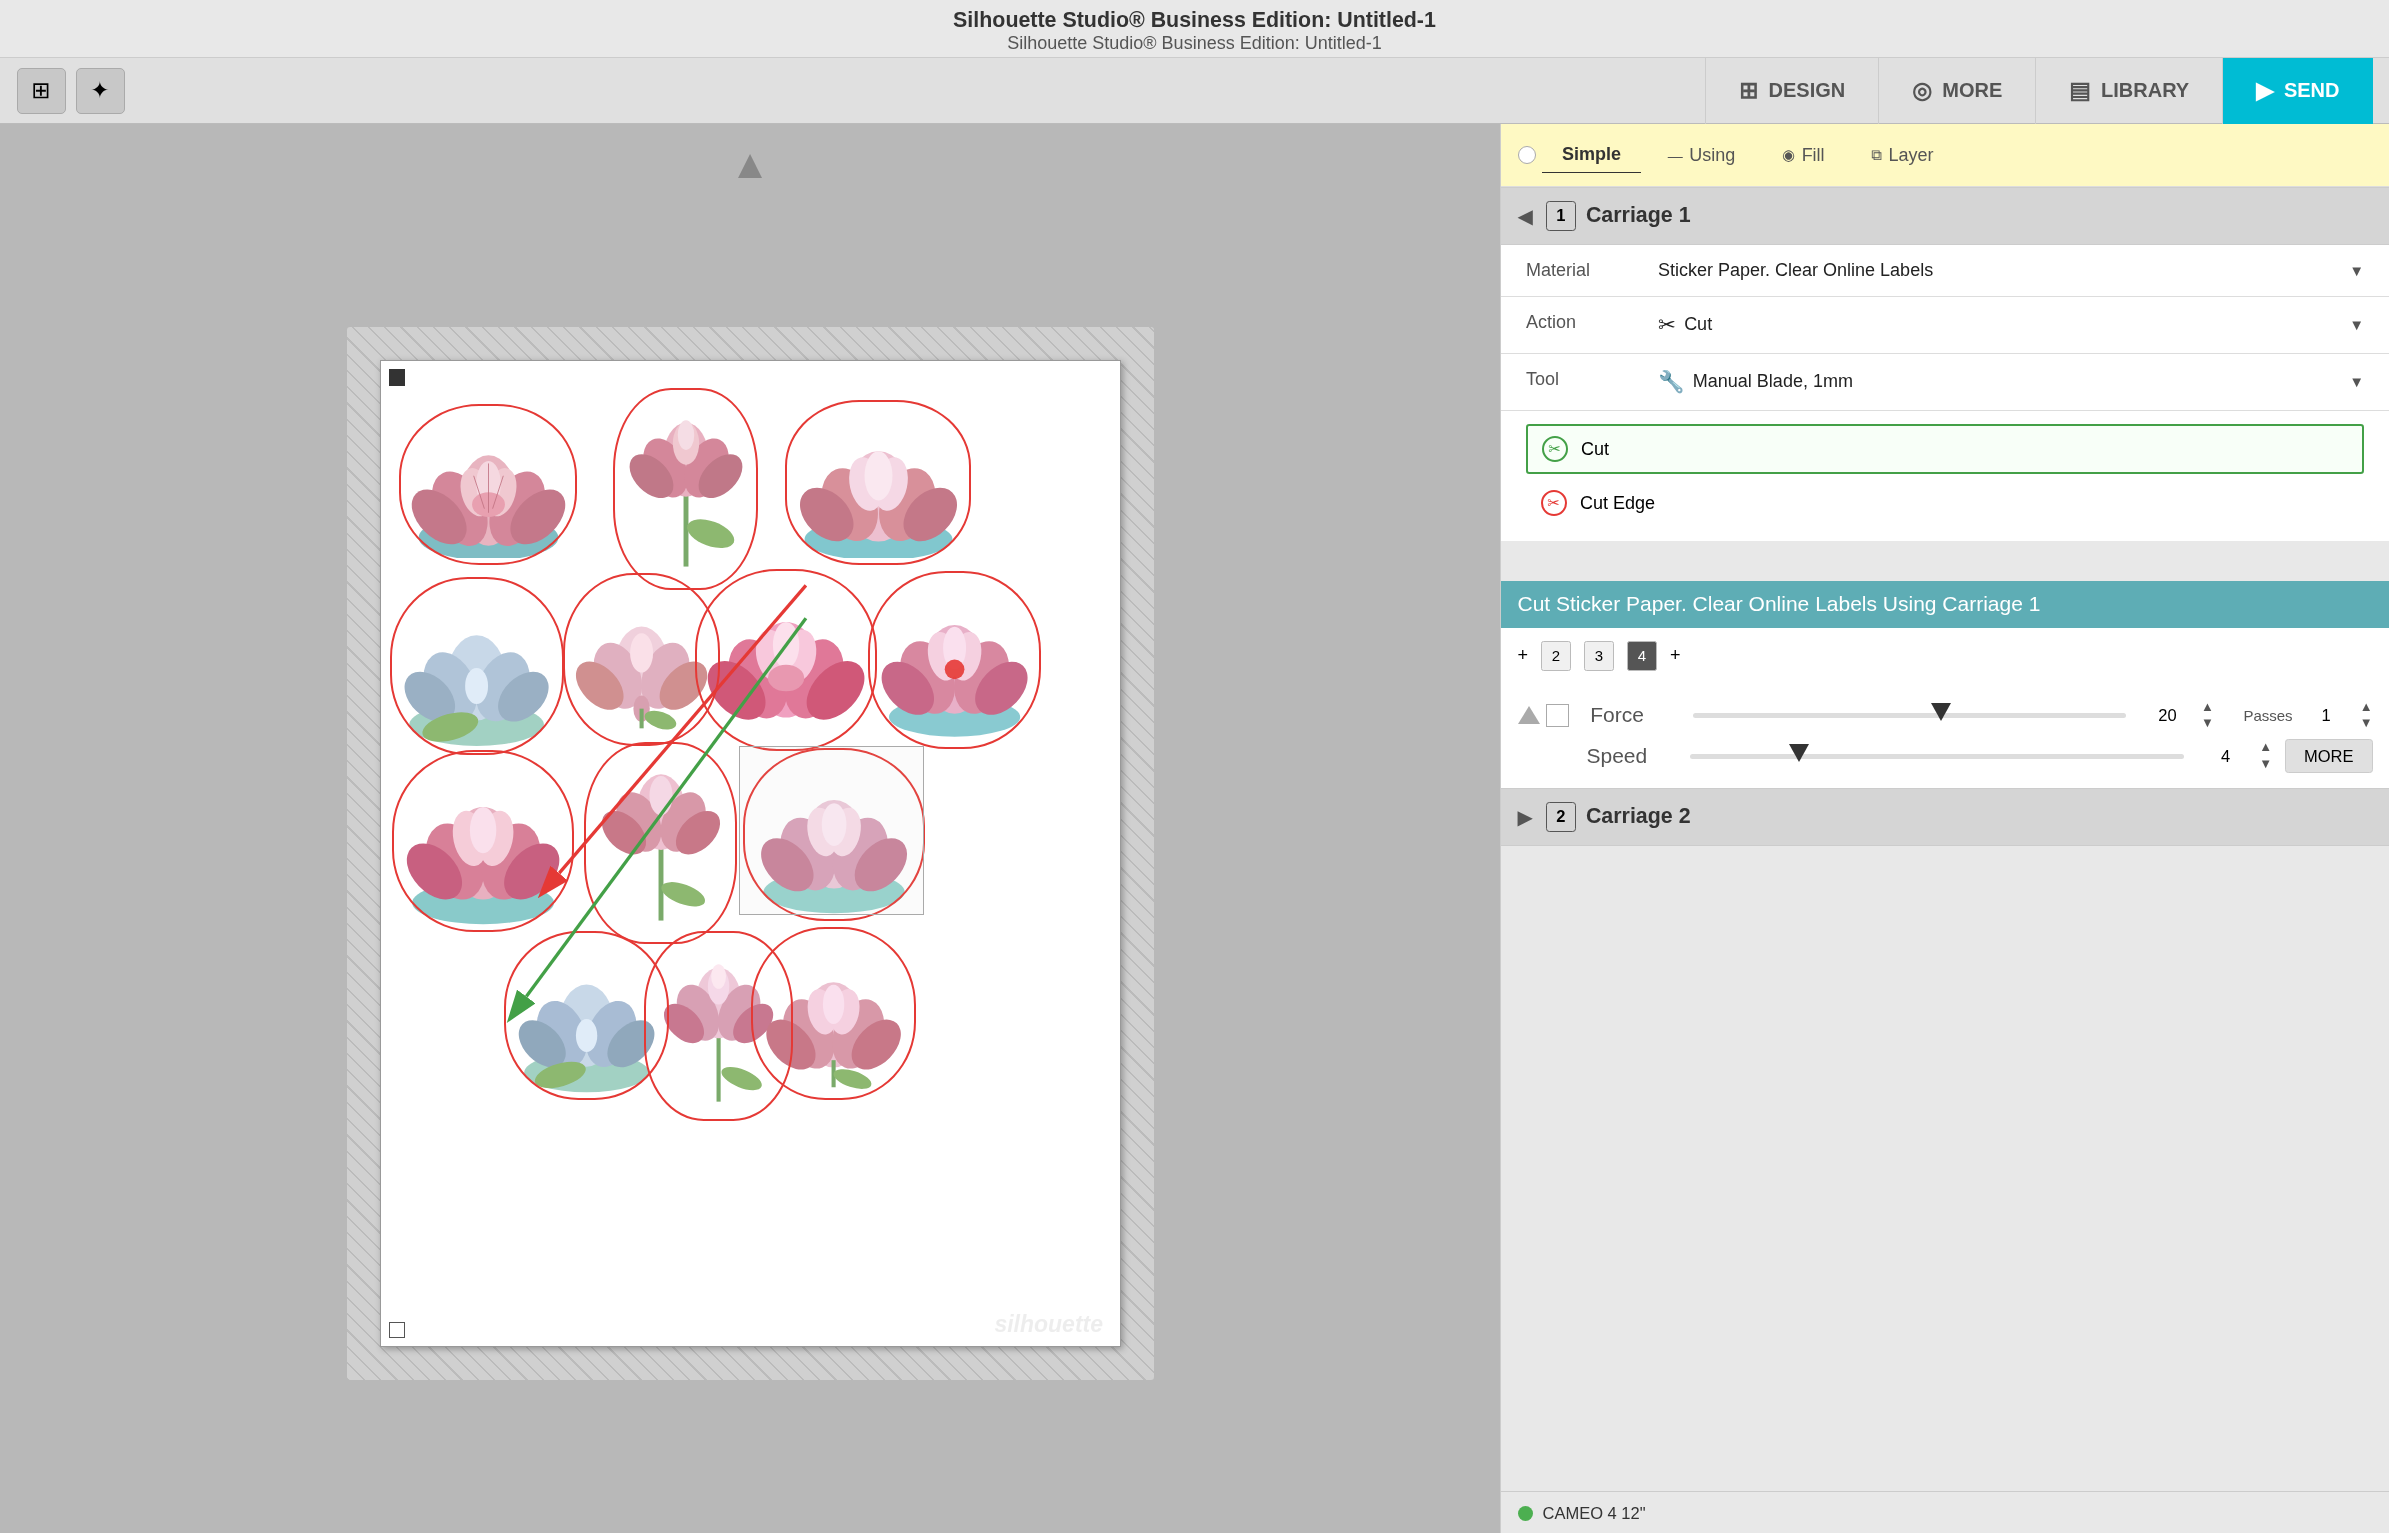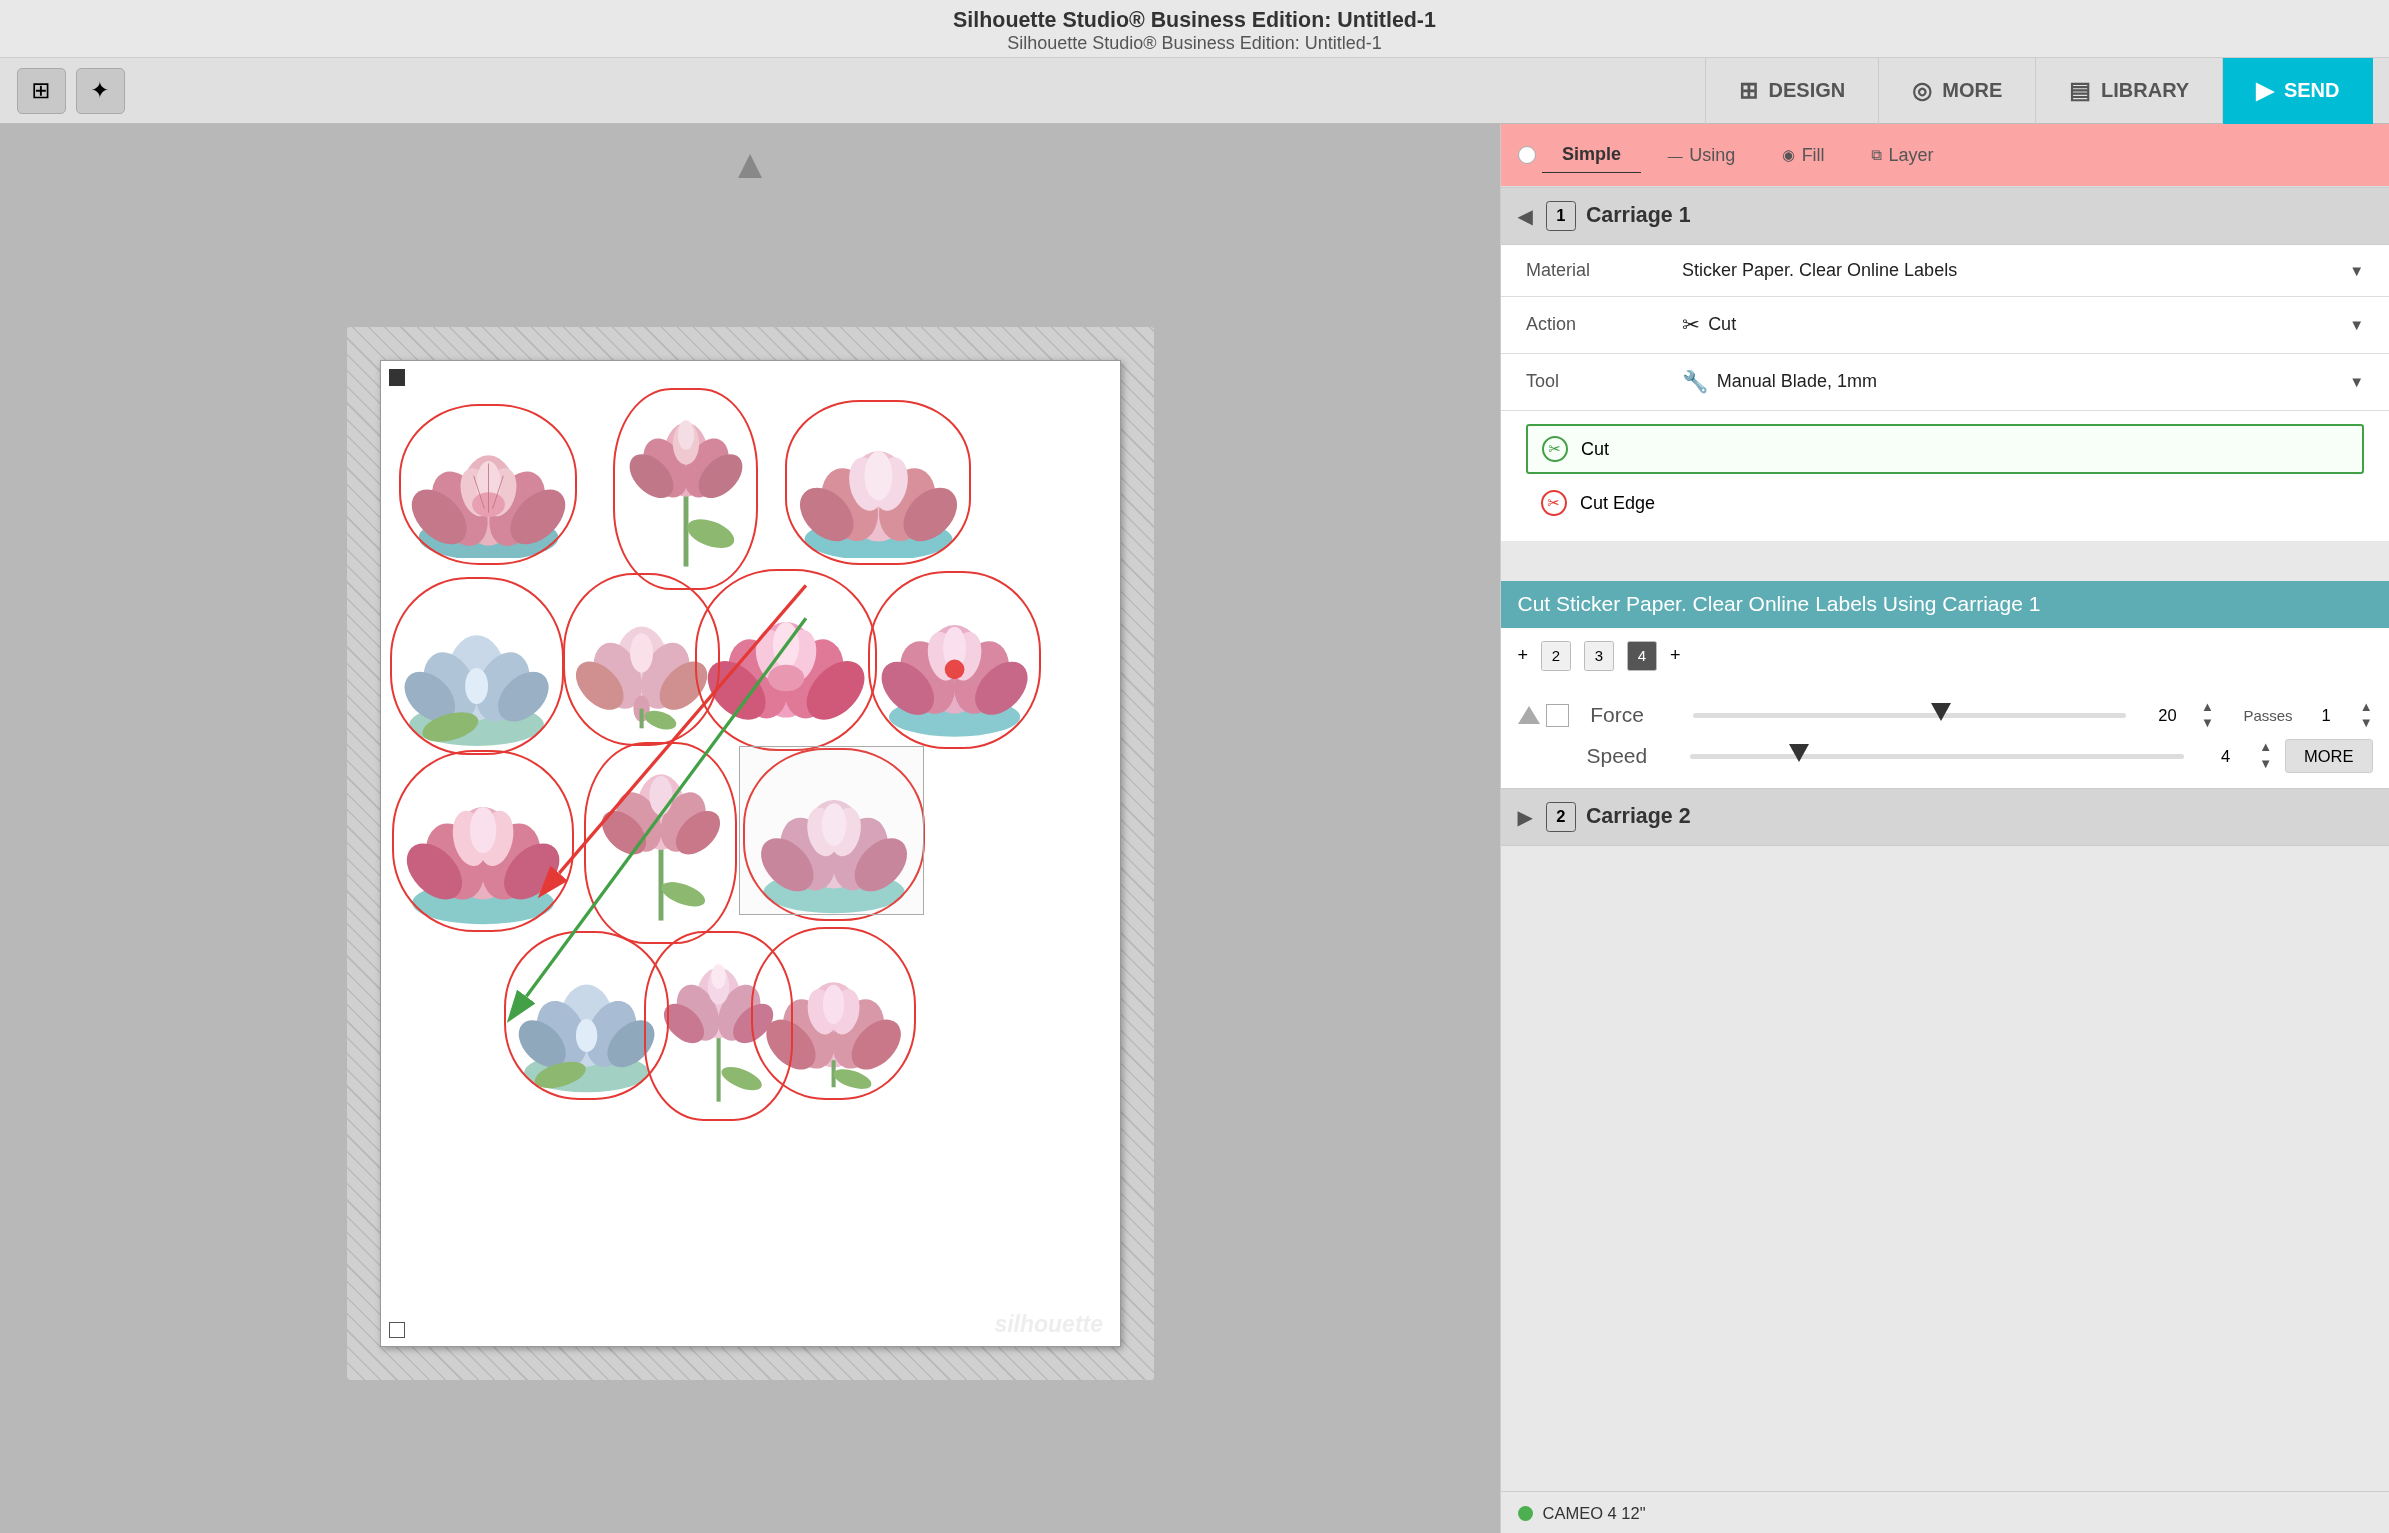--- a/index.html
+++ b/index.html
@@ -29,31 +29,31 @@
     
     .scroll-arrow-up { position: absolute; top: 16.5px; left: 50%; transform: translateX(-50%); font-size: 41px; color: #888; cursor: pointer; }
     .cutting-mat { background: white; width: 741px; height: 987px; position: relative; border: 1.6px solid #999; box-shadow: 1.6px 1.6px 6.6px rgba(0,0,0,0.3); }
     .mat-corner-tl { position: absolute; top: 8.2px; left: 8.2px; width: 16.5px; height: 16.5px; background: #333; }
     .mat-corner-bl { position: absolute; bottom: 8.2px; left: 8.2px; width: 16.5px; height: 16.5px; border: 1.6px solid #555; background: transparent; }
 
     
     .right-panel { width: 889px; background: #e8e8e8; border-left: 0.8px solid #ccc; display: flex; flex-direction: column; }
 
     
-    .panel-tabs { display: flex; align-items: center; padding: 13px 16.5px; gap: 6.6px; background: #fca5a5; border-bottom: 0.8px solid #ddd; }
+    .panel-tabs { display: flex; align-items: center; padding: 13px 16.5px; gap: 6.6px; background: #fef9c3; border-bottom: 0.8px solid #ddd; }
     .panel-tab-radio { width: 18px; height: 18px; border-radius: 50%; border: 1.6px solid #aaa; background: white; }
     .panel-tab { padding: 6.6px 20px; font-size: 18px; color: #555; cursor: pointer; display: flex; align-items: center; gap: 6.6px; }
     .panel-tab.active { font-weight: 600; color: #333; border-bottom: 1.6px solid #333; }
     .carriage-header { display: flex; align-items: center; background: #d5d5d5; padding: 13px 16.5px; border-bottom: 0.8px solid #ccc; border-top: 0.8px solid #ccc; }
     .carriage-arrow { font-size: 20px; color: #555; margin-right: 13px; cursor: pointer; }
     .carriage-number { width: 30px; height: 30px; border: 1.6px solid #555; border-radius: 3.3px; display: flex; align-items: center; justify-content: center; font-size: 16.5px; font-weight: 700; margin-right: 10px; }
     .carriage-title { font-size: 21.4px; font-weight: 600; color: #333; }
 
     
-    .setting-row { display: flex; align-items: center; padding: 15px 25px; border-bottom: 0.8px solid #ddd; background: white; gap: 24px; }
+    .setting-row { display: flex; align-items: flex-start; padding: 15px 25px; border-bottom: 0.8px solid #ddd; background: white; }
     .setting-label { width: 132px; font-size: 18px; color: #555; }
     .setting-value { flex: 1; font-size: 18px; color: #222; font-weight: 500; display: flex; align-items: center; gap: 8.2px; }
     .setting-icon { font-size: 21.4px; }
     .setting-dropdown { margin-left: auto; font-size: 15px; color: #555; cursor: pointer; }
 
     
     .cut-options { background: white; padding: 8.2px 25px; }
     .cut-option { display: flex; align-items: center; padding: 8.2px 11.5px; margin: 5px 0; border-radius: 3.3px; cursor: pointer; gap: 11.5px; font-size: 18px; }
     .cut-option.no-cut { border: 2.5px solid #e53935; background: #fff8f8; }
     .cut-option.cut { border: 2.5px solid #43a047; background: #f8fff8; }

